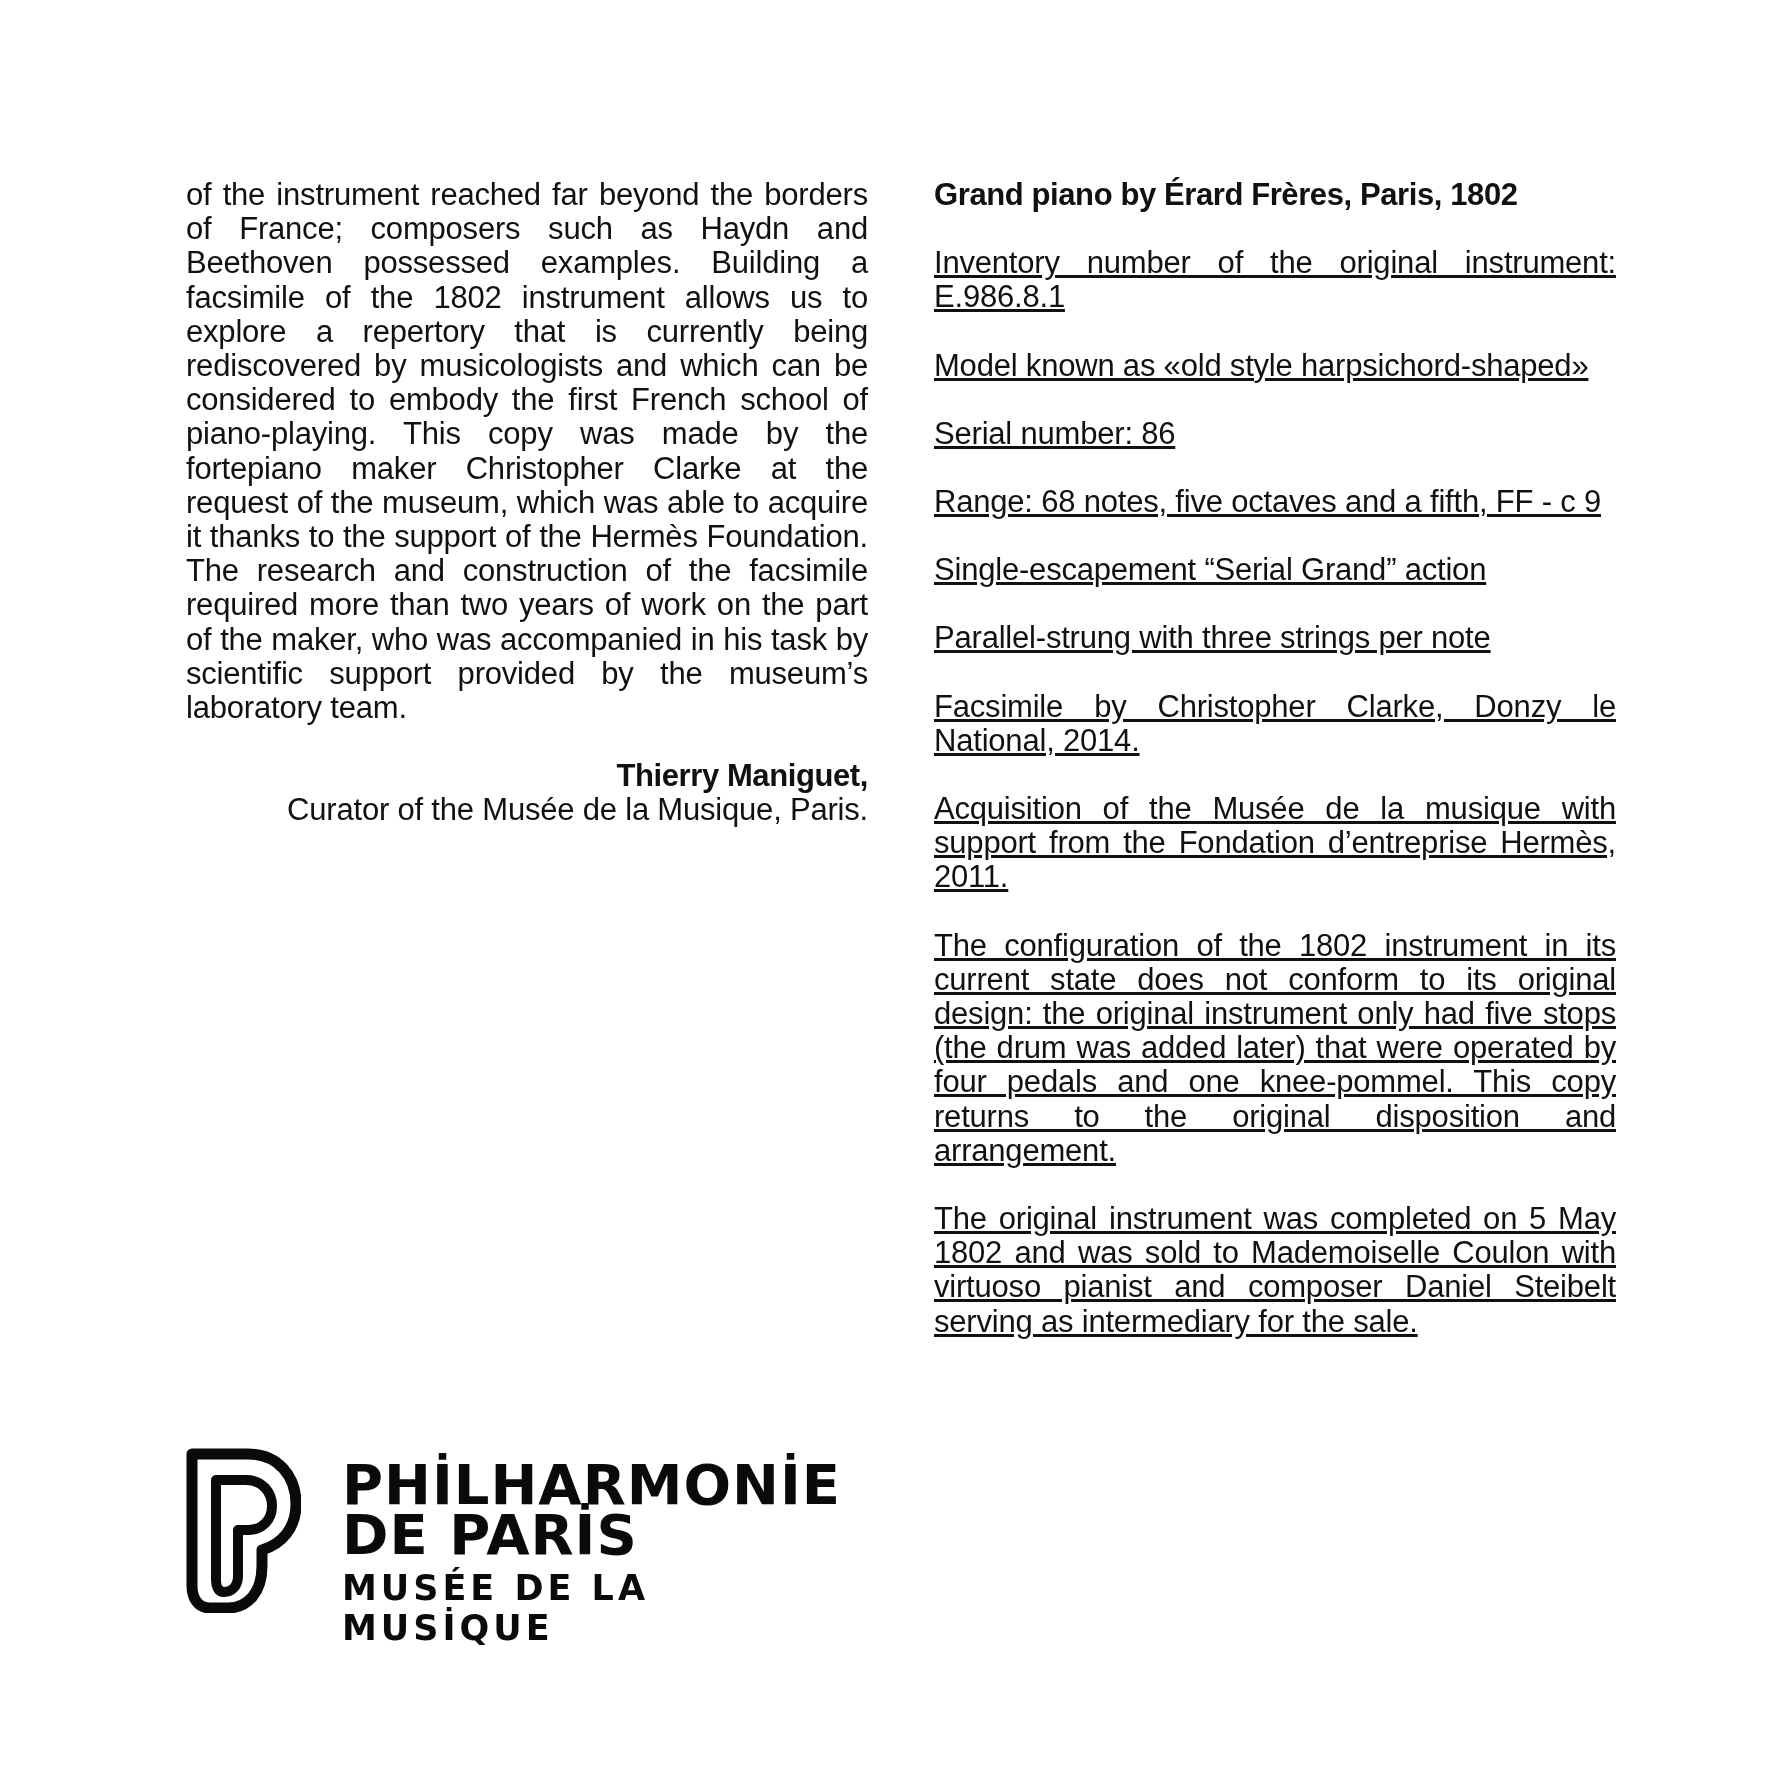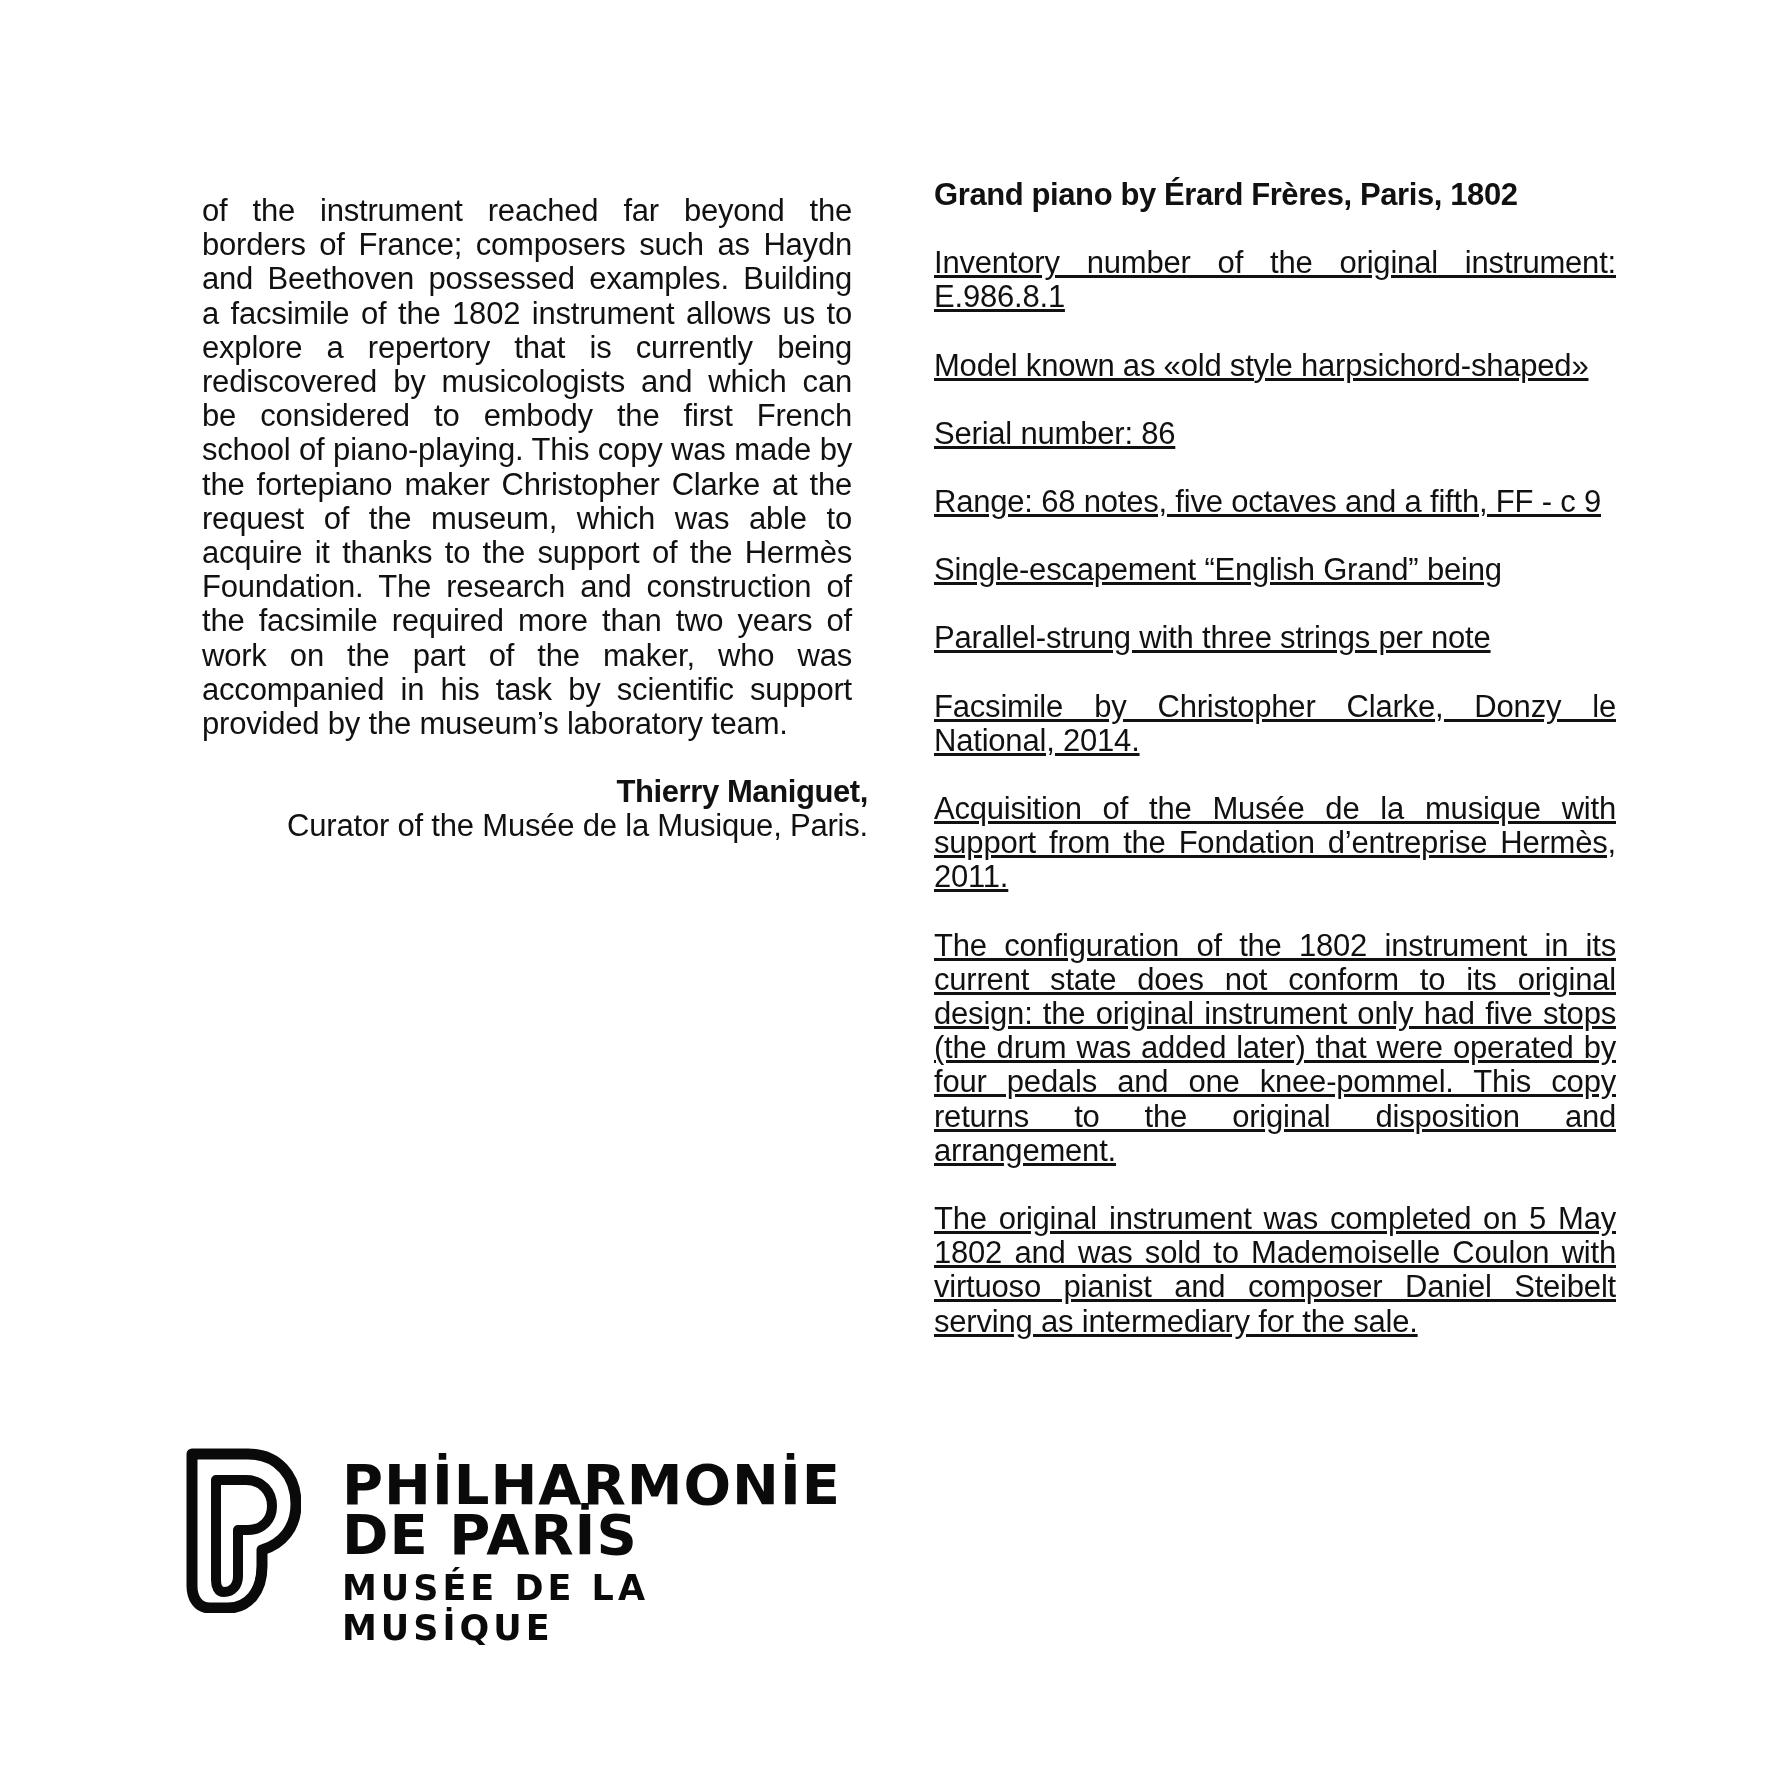--- a/index.html
+++ b/index.html
@@ -22,21 +22,21 @@
       font-size: 31px;
       line-height: 34.2px;
       font-weight: 400;
       letter-spacing: -0.2px;
     }
     .col-left { left: 186px; }
     .col-right { left: 934px; }
     .justified {
       text-align: justify;
       hyphens: none;
-      margin: 16px;
+      margin: 0;
     }
     .signature {
       text-align: right;
       margin-top: 34px;
     }
     .sig-name {
       display: block;
       font-weight: 700;
       letter-spacing: -0.4px;
     }
@@ -102,21 +102,21 @@
     <span class="sig-role">Curator of the Musée de la Musique, Paris.</span>
   </div>
 </div>
 
 <div class="col col-right">
   <p class="spec-title">Grand piano by Érard Frères, Paris, 1802</p>
   <p class="spec-item">Inventory number of the original instrument: E.986.8.1</p>
   <p class="spec-item">Model known as «old style harpsichord-shaped»</p>
   <p class="spec-item">Serial number: 86</p>
   <p class="spec-item">Range: 68 notes, five octaves and a fifth, FF - c 9</p>
-  <p class="spec-item">Single-escapement “English Grand” being</p>
+  <p class="spec-item">Single-escapement “Serial Grand” action</p>
   <p class="spec-item">Parallel-strung with three strings per note</p>
   <p class="spec-item">Facsimile by Christopher Clarke, Donzy le National, 2014.</p>
   <p class="spec-item">Acquisition of the Musée de la musique with support from the Fondation d’entreprise Hermès, 2011.</p>
   <p class="spec-item">The configuration of the 1802 instrument in its current state does not conform to its original design: the original instrument only had five stops (the drum was added later) that were operated by four pedals and one knee-pommel. This copy returns to the original disposition and arrangement.</p>
   <p class="spec-item">The original instrument was completed on 5 May 1802 and was sold to Mademoiselle Coulon with virtuoso pianist and composer Daniel Steibelt serving as intermediary for the sale.</p>
 </div>
 
 <div class="logo">
   <svg class="logo-mark" viewBox="0 0 115 165" xmlns="http://www.w3.org/2000/svg">
 

